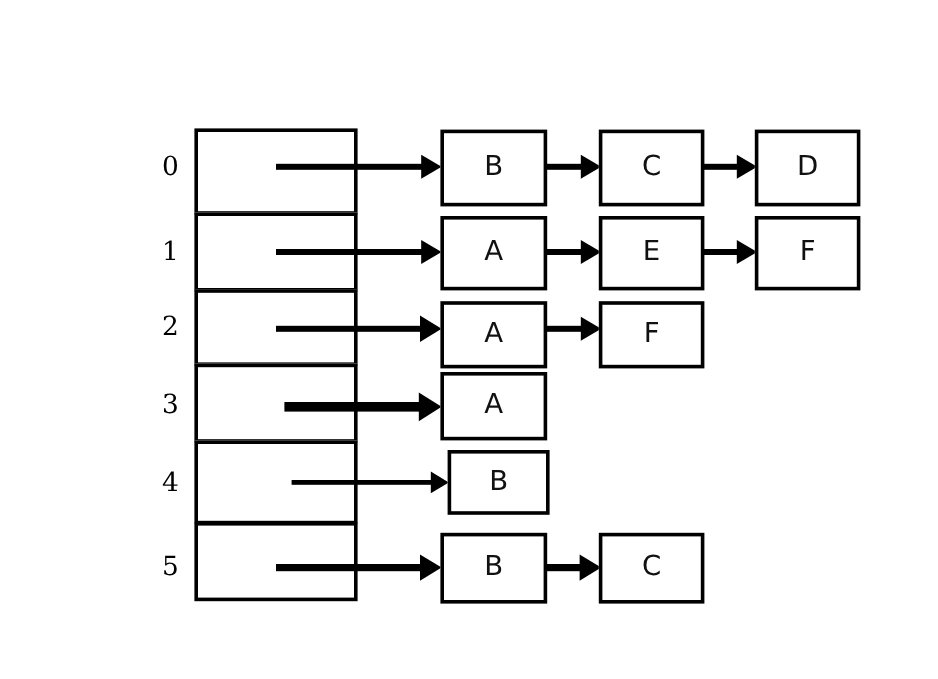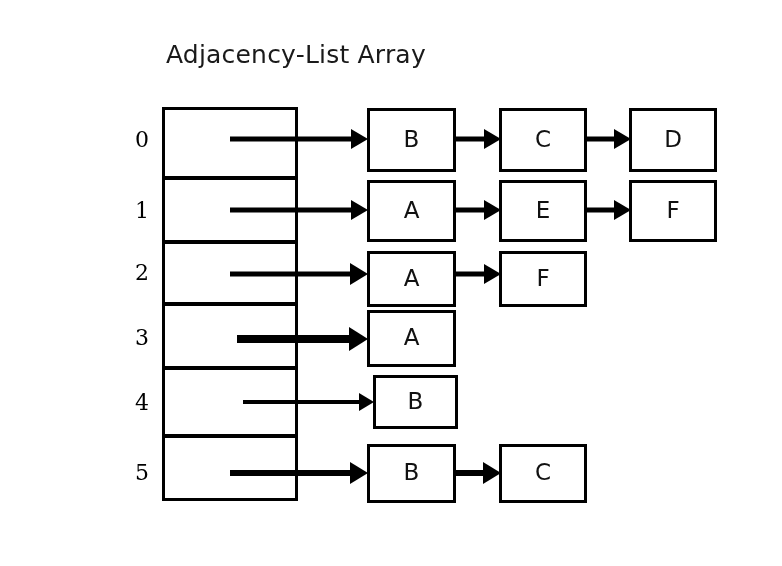--- a/index.html
+++ b/index.html
@@ -102,21 +102,20 @@
     height: 0;
     border-style: solid;
     border-color: transparent transparent transparent #000000;
   }
 </style>
 </head>
 <body>
 
 <div id="diagram-root">
 
-  <div class="title">Adjacency-List Array</div>
 
   <div class="index-label" style="top:129px;">0</div>
   <div class="index-label" style="top:200px;">1</div>
   <div class="index-label" style="top:262px;">2</div>
   <div class="index-label" style="top:327px;">3</div>
   <div class="index-label" style="top:392px;">4</div>
   <div class="index-label" style="top:462px;">5</div>
 
   <div class="array-column">
     <div class="array-cell" style="top:0px;   height:72px;"></div>

